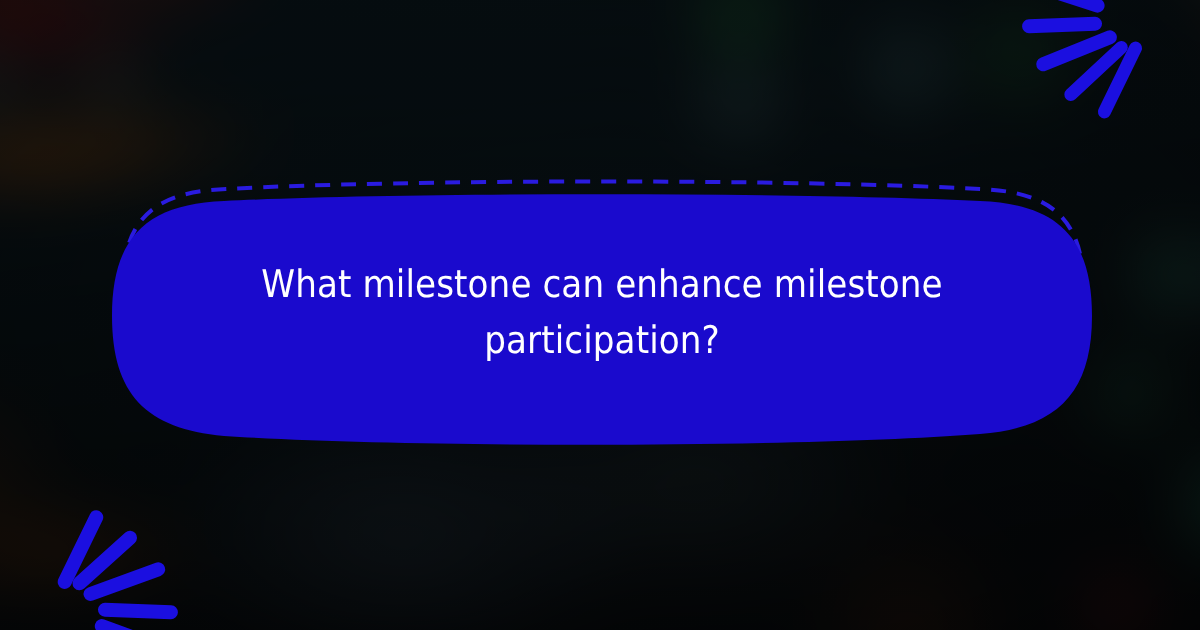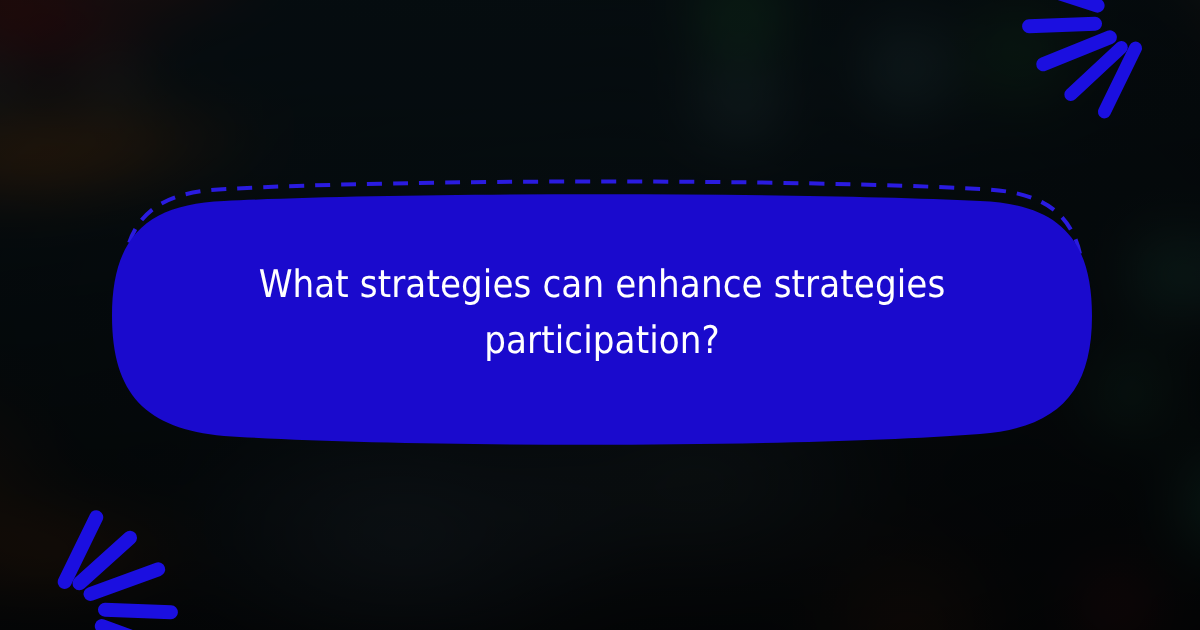--- a/index.html
+++ b/index.html
@@ -156,17 +156,17 @@
       <path d="M 4 140
                C 4 62, 38 28, 116 25
                C 300 16, 688 16, 872 25
                C 950 28, 984 62, 984 140
                C 984 216, 950 252, 872 258
                C 690 272, 300 272, 116 260
                C 38 253, 4 218, 4 140 Z" fill="#1A0ACD"></path>
     </svg>
 
     <div id="card-text">
-      <p id="card-question" style="font-size: 38px;">What strategies can enhance strategies participation?</p>
+      <p id="card-question" style="font-size: 38px;">What milestone can enhance milestone participation?</p>
     </div>
   </div>
 
 </div>
 
 </body></html>

